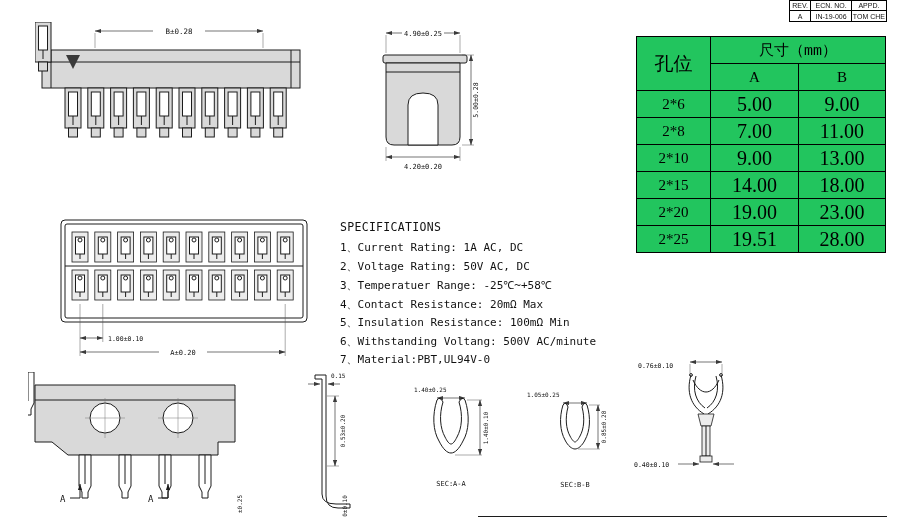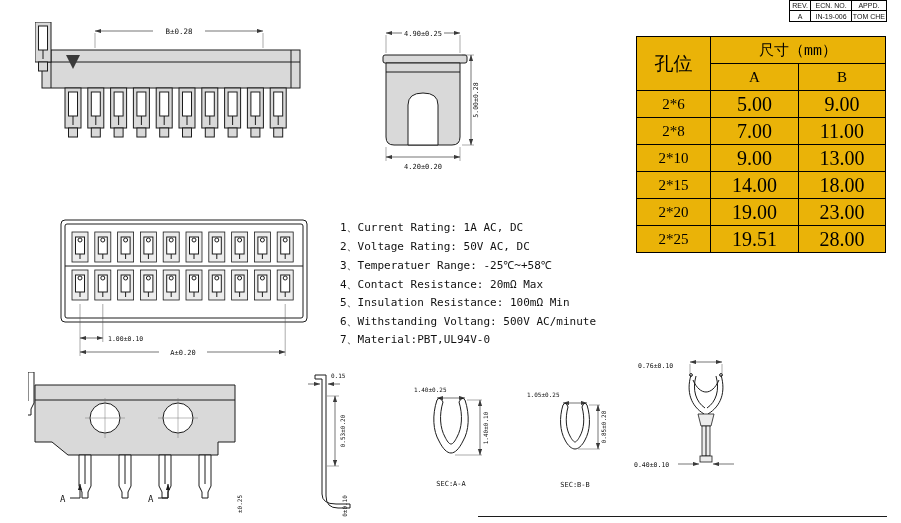--- a/index.html
+++ b/index.html
@@ -1,21 +1,21 @@
 <!DOCTYPE html>
 <html><head>
 <meta charset="utf-8">
 <style>
   * { margin:0; padding:0; box-sizing:border-box; }
   html,body { background:#fff; }
   .sheet { position:relative; width:887px; height:523px; background:#ffffff; overflow:hidden;
            font-family:"Liberation Sans", sans-serif; color:#111; }
 
   
-  .dim-table { position:absolute; left:636px; top:36px; border-collapse:collapse; table-layout:fixed; background:#eab308; }
+  .dim-table { position:absolute; left:636px; top:36px; border-collapse:collapse; table-layout:fixed; background:#22c55e; }
   .dim-table tr { height:27px; }
   .dim-table td { border:1px solid #000; text-align:center; vertical-align:middle;
                   font-family:"Liberation Serif", serif; font-size:20px; color:#000; }
   .dim-table td.c-pos  { width:74px; font-size:19px; font-family:"Liberation Sans", sans-serif; }
   .dim-table td.c-a    { width:88px; }
   .dim-table td.c-b    { width:87px; }
   .dim-table td.c-group{ font-size:15px; font-family:Liberation Mono, monospace; }
   .dim-table td.c-sub  { font-size:15px; }
   .dim-table td.c-row  { font-size:15px; }
 
@@ -170,20 +170,21 @@
     <g>
       <line class="ext" x1="25" y1="130" x2="25" y2="144"></line>
       <line class="ext" x1="230.2" y1="92" x2="230.2" y2="144"></line>
       <line class="dim" x1="25" y1="140" x2="104" y2="140" marker-start="url(#arB)"></line>
       <line class="dim" x1="152" y1="140" x2="230.2" y2="140" marker-end="url(#arB)"></line>
       <text class="dtxt" x="128" y="143" text-anchor="middle" font-size="7">A±0.20</text>
     </g>
   </svg>
 
   <div class="specs">
+    <div class="title">SPECIFICATIONS</div>
     <div class="item">1、Current Rating: 1A AC, DC</div>
     <div class="item">2、Voltage Rating: 50V AC, DC</div>
     <div class="item">3、Temperatuer Range: -25℃~+58℃</div>
     <div class="item">4、Contact Resistance: 20mΩ Max</div>
     <div class="item">5、Insulation Resistance: 100mΩ Min</div>
     <div class="item">6、Withstanding Voltang: 500V AC/minute</div>
     <div class="item">7、Material:PBT,UL94V-0</div>
   </div>
 
   <table class="rev-table">

